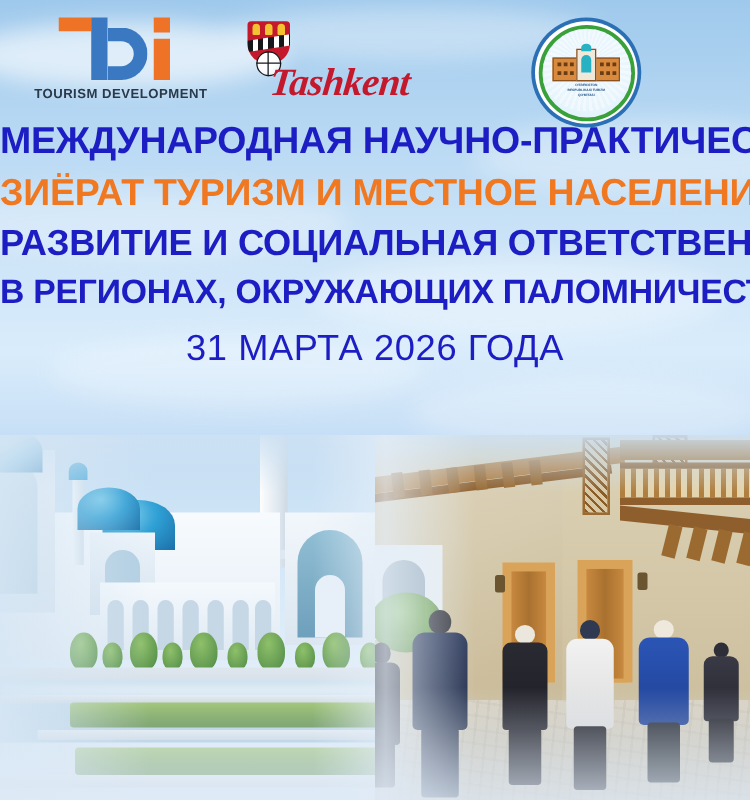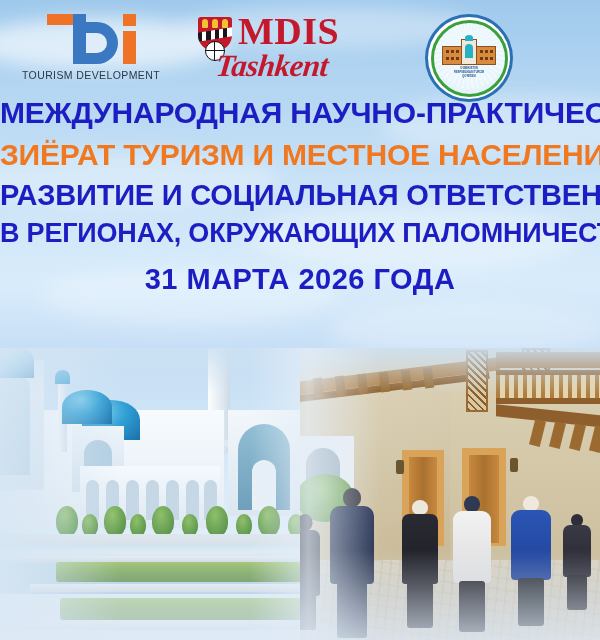--- a/index.html
+++ b/index.html
@@ -30,21 +30,21 @@
 
   
   .tdi{position:absolute;left:16px;top:14px;width:150px;height:82px;text-align:center;}
   .tdi-mark{position:relative;width:100px;height:50px;margin:0 auto;}
   .tdi-tbar{position:absolute;left:6px;top:0;width:26px;height:11px;background:#ee7326;}
   .tdi-tstem{position:absolute;left:32px;top:0;width:13px;height:50px;background:#3a78c2;}
   .tdi-d{position:absolute;left:45px;top:8px;width:32px;height:42px;
      border:11px solid #3a78c2;border-left:0;border-radius:0 21px 21px 0;box-sizing:border-box;}
   .tdi-idot{position:absolute;left:82px;top:0;width:13px;height:12px;background:#ee7326;}
   .tdi-istem{position:absolute;left:82px;top:17px;width:13px;height:33px;background:#ee7326;}
-  .tdi-text{margin-top:5px;font-size:10.5px;font-weight:400;color:#2b3a4a;letter-spacing:.4px;line-height:1.32;}
+  .tdi-text{margin-top:5px;font-size:10.5px;font-weight:700;color:#2b3a4a;letter-spacing:.4px;line-height:1.32;text-align:right;}
 
   
   .mdis{position:absolute;left:196px;top:14px;width:160px;height:84px;}
   .crest{position:absolute;left:2px;top:3px;width:34px;height:45px;}
   .shield{position:absolute;left:0;top:0;width:34px;height:34px;background:#c4192c;
      border-radius:3px 3px 16px 16px;overflow:hidden;}
   .shield .chk{position:absolute;left:0;top:13px;width:34px;height:9px;
      background:
        repeating-linear-gradient(90deg,#16171b 0 4.2px,#fff 4.2px 8.4px);
      transform:skewY(-9deg);}
@@ -80,21 +80,21 @@
   .seal-txt{position:absolute;left:50%;top:62%;transform:translateX(-50%);width:52px;
      font-size:2.6px;color:#1c4f86;text-align:center;line-height:1.55;font-weight:700;}
 
   
   .titles{position:absolute;left:0;top:98px;width:600px;text-align:center;}
   .tline{font-weight:900;line-height:1.02;white-space:nowrap;letter-spacing:-.2px;}
   .l1{font-size:30px;color:#1d1dc4;margin-bottom:11px;}
   .l2{font-size:30px;color:#f07820;margin-bottom:11px;}
   .l3{font-size:29px;color:#1d1dc4;margin-bottom:9px;}
   .l4{font-size:27px;color:#1d1dc4;margin-bottom:18px;}
-  .ldate{font-size:29px;color:#1d1dc4;font-weight:700;letter-spacing:.5px;}
+  .ldate{font-size:29px;color:#1d1dc4;font-weight:400;letter-spacing:.5px;}
 
   
   .scene{position:absolute;left:0;top:348px;width:600px;height:292px;overflow:hidden;}
 
   
   .left-scene{position:absolute;left:0;top:0;width:330px;height:292px;overflow:hidden;}
   .ls-sky{position:absolute;inset:0;background:linear-gradient(180deg,#c2ddf3 0%,#d7e9f8 40%,#e3eff9 70%,#dbe9f6 100%);}
   .mosque-body{position:absolute;left:-8px;top:62px;width:232px;height:118px;background:linear-gradient(180deg,#f7fbfe,#e3ecf4);}
   .arcade{position:absolute;left:80px;top:118px;width:140px;height:62px;background:linear-gradient(180deg,#f4f9fd,#dde8f2);}
   .arch{position:absolute;top:14px;width:13px;height:40px;background:#c6d7e6;border-radius:7px 7px 0 0;}
@@ -207,21 +207,20 @@
     <div class="mdis">
       <div class="crest">
         <div class="shield">
           <div class="fleur f1"></div>
             <div class="fleur f2"></div>
             <div class="fleur f3"></div>
           <div class="chk"></div>
         </div>
         <div class="globe"></div>
       </div>
-      <div class="mdis-word">MDIS</div>
       <div class="mdis-sub">Tashkent</div>
     </div>
 
     <div class="seal">
       <div class="seal-g">
         <div class="seal-ring">
           <div class="seal-rays"></div>
           <div class="bldg">
             <div class="bldg-main"></div>
             <div class="bldg-center"></div>

